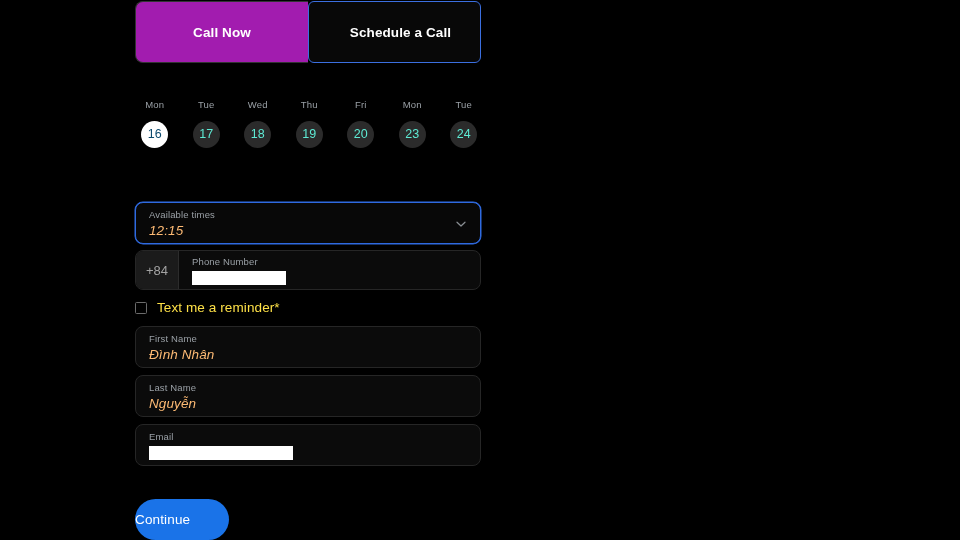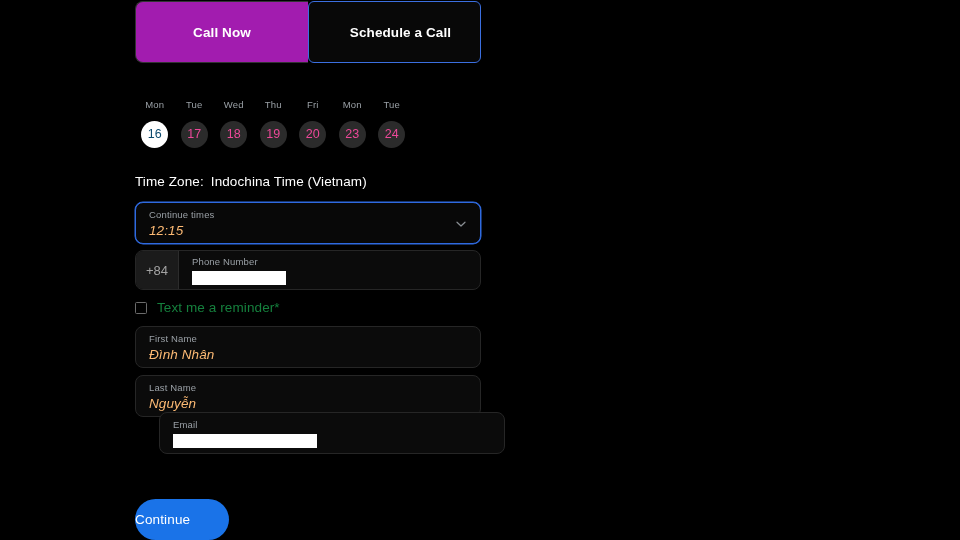--- a/index.html
+++ b/index.html
@@ -56,42 +56,42 @@
     background: #080808;
     padding-left: 12px;
   }
 
   
   .days {
     position: absolute;
     left: 135px;
     top: 99px;
     display: flex;
-    gap: 0;
+    gap: 12px;
   }
   .day {
     width: 39.5px;
     display: flex;
     flex-direction: column;
     align-items: center;
     cursor: pointer;
   }
   .day-dow {
     font-size: 9.5px;
     color: #9aa0a6;
     letter-spacing: 0.2px;
     line-height: 12px;
     margin-bottom: 10px;
   }
   .day-num {
     width: 27px;
     height: 27px;
     border-radius: 50%;
     background: #2b2b2b;
-    color: #ec4899;
+    color: #5eead4;
     font-size: 12.5px;
     display: flex;
     align-items: center;
     justify-content: center;
     line-height: 1;
   }
   .day.selected .day-num {
     background: #ffffff;
     color: #0c4a6e;
   }
@@ -209,27 +209,27 @@
   }
   .checkbox-box {
     width: 12px;
     height: 12px;
     border: 1px solid #6b6b6b;
     border-radius: 1.5px;
     background: transparent;
   }
   .checkbox-label {
     font-size: 13.5px;
-    color: #15803d;
+    color: #fde047;
     letter-spacing: 0.1px;
   }
 
   .first-name { top: 326px; }
   .last-name  { top: 375px; }
-  .email      { top: 412px; margin-left: 24px; }
+  .email      { top: 424px; }
 
   .email-redact { width: 144px; }
 
   
   .continue-btn {
     position: absolute;
     left: 135px;
     top: 499px;
     width: 94px;
     height: 41px;
@@ -284,27 +284,23 @@
     <div class="day">
       <span class="day-dow">Mon</span>
       <span class="day-num">23</span>
     </div>
     <div class="day">
       <span class="day-dow">Tue</span>
       <span class="day-num">24</span>
     </div>
   </div>
 
-  <div class="tz-row">
-    <span class="tz-label">Time Zone:</span>
-    <span class="tz-value">Indochina Time (Vietnam)</span>
-  </div>
 
   <div class="field dropdown">
-    <div class="field-label">Continue times</div>
+    <div class="field-label">Available times</div>
     <div class="field-value">12:15</div>
     <span class="chevron">
       <svg width="14" height="14" viewBox="0 0 14 14" aria-hidden="true">
         <path d="M3 5.2 L7 9 L11 5.2" fill="none" stroke="#8a8f94" stroke-width="1.2" stroke-linecap="round" stroke-linejoin="round"></path>
       </svg>
     </span>
   </div>
 
   <div class="phone-group">
     <div class="phone-prefix">

